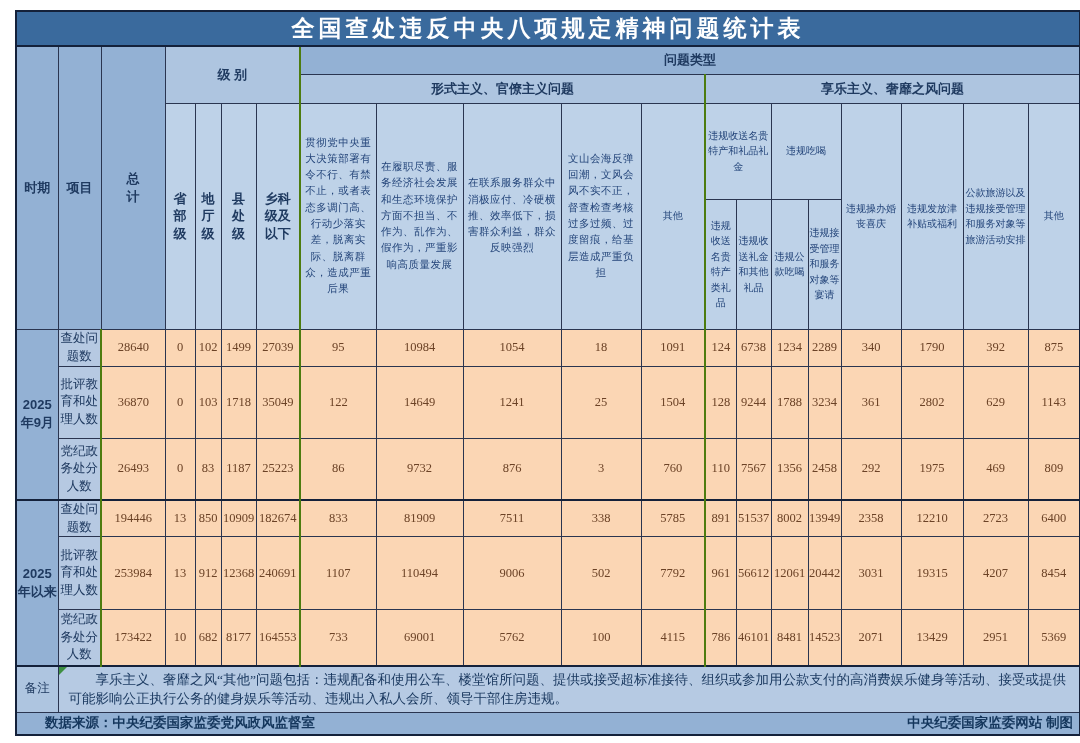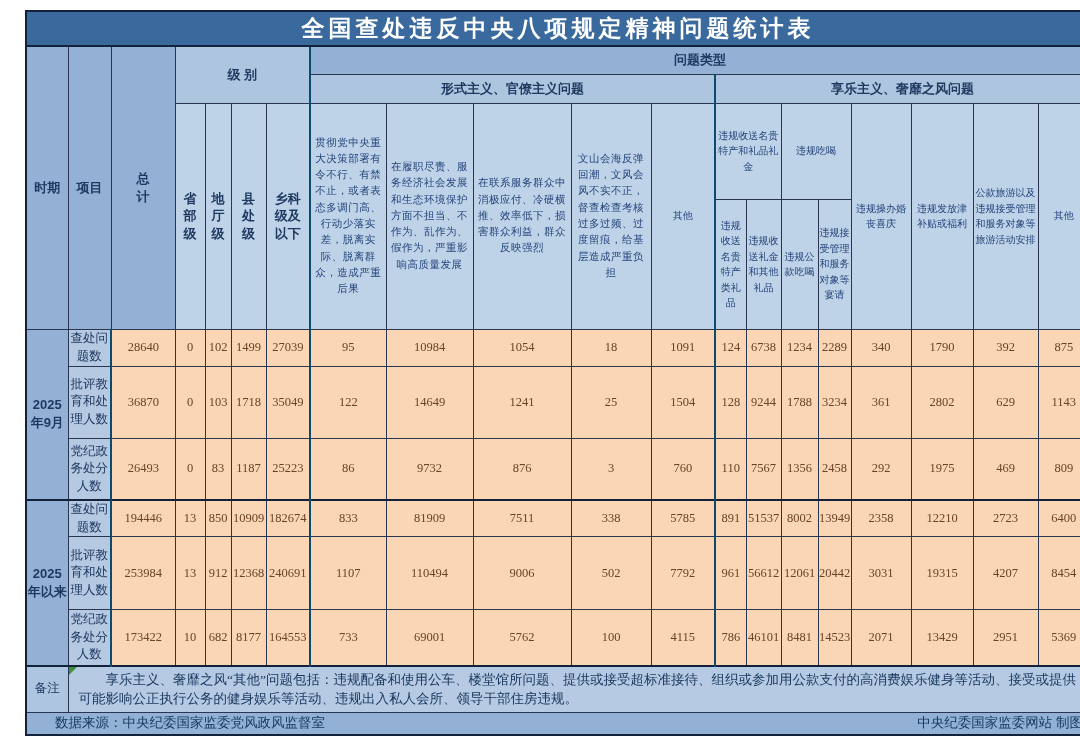--- a/index.html
+++ b/index.html
@@ -1,18 +1,18 @@
 <!DOCTYPE html>
 <html><head>
 <meta charset="utf-8">
 <style>
   html,body{margin:0;padding:0;background:#fff;}
   .page{position:relative;width:1080px;height:743px;background:#fff;overflow:hidden;
         font-family:"Liberation Sans",sans-serif;}
-  .sheet{position:absolute;left:25px;top:10px;width:1004px;}
+  .sheet{position:absolute;left:15px;top:10px;width:1004px;}
   table{border-collapse:collapse;table-layout:fixed;width:1064px;border:2px solid #14213a;}
   td{border:1px solid #2a3550;overflow:hidden;text-align:center;vertical-align:middle;
      padding:0;word-break:break-all;}
   
   col.c1{width:42px}col.c2{width:43px}col.c3{width:64px}col.c4{width:30px}col.c5{width:26px}
   col.c6{width:35px}col.c7{width:44px}col.c8{width:76px}col.c9{width:87px}col.c10{width:98px}
   col.c11{width:80px}col.c12{width:64px}col.c13{width:31px}col.c14{width:35px}col.c15{width:37px}
   col.c16{width:33px}col.c17{width:60px}col.c18{width:62px}col.c19{width:65px}col.c20{width:52px}
   
   tr.title-row{height:35px}
@@ -34,30 +34,30 @@
   .d{background:#fbd6b4;color:#6b4226;font-family:"Liberation Serif",serif;font-size:12.5px;}
   .bold-head{color:#1f3a60;font-weight:bold;font-size:13px;line-height:1.35;}
   .longhead{color:#24457a;font-family:"Liberation Serif",serif;font-size:10.5px;
             line-height:1.55;letter-spacing:0.5px;padding:4px 3px;}
   .subhead{color:#24457a;font-family:"Liberation Serif",serif;font-size:10px;
            line-height:1.55;padding:4px 1px;}
   .stack{width:1.15em;margin:0 auto;line-height:1.35;}
   .stack2{width:2.3em;margin:0 auto;line-height:1.35;}
   .rowlbl{color:#1f3a60;font-weight:normal;font-size:12.5px;line-height:1.4;padding:0 2px;}
   .perlbl{color:#1f3a60;font-weight:bold;font-size:13px;line-height:1.4;}
-  .bl2{border-left:2px solid #0c4a6e;}
+  .bl2{border-left:2px solid #4d7c0f;}
   .bt2{border-top:2px solid #14213a;}
   .remark-cell{background:#b6cae3;color:#17365d;font-family:"Liberation Serif",serif;
                font-size:13.5px;text-align:left;padding:3px 10px;line-height:1.45;
                text-indent:2em;position:relative;word-break:break-all;}
   .corner-flag{position:absolute;top:0;left:0;width:0;height:0;
                border-top:8px solid #3e8f41;border-right:8px solid transparent;}
   .footer-cell{background:#93b1d4;}
   .foot-flex{display:flex;justify-content:space-between;align-items:center;padding:0 6px 0 28px;}
-  .foot-txt{color:#14365c;font-weight:normal;font-size:13.5px;white-space:nowrap;text-align:center;}
+  .foot-txt{color:#14365c;font-weight:bold;font-size:13.5px;white-space:nowrap;text-align:center;}
 </style>
 </head>
 <body>
 
 <div class="page">
 <div class="sheet">
 <table>
 <colgroup>
 <col class="c1">
           <col class="c2">

